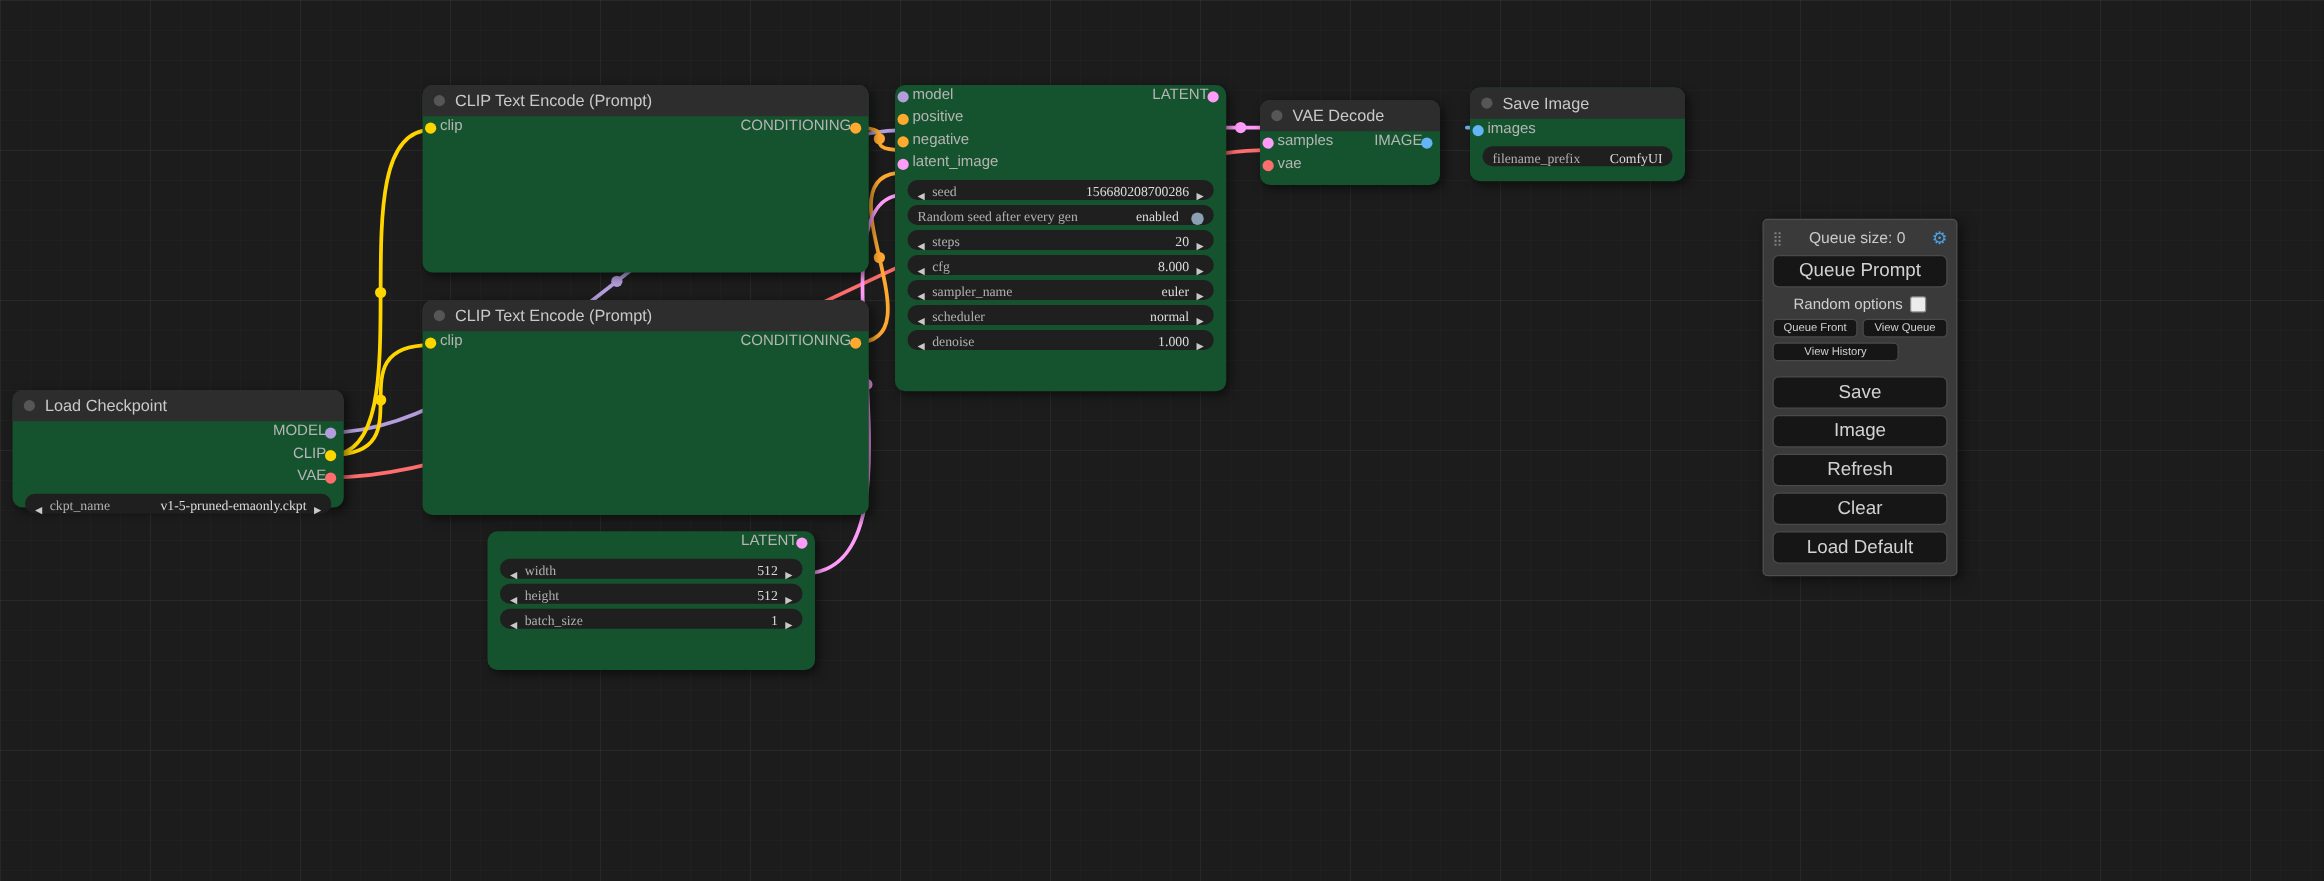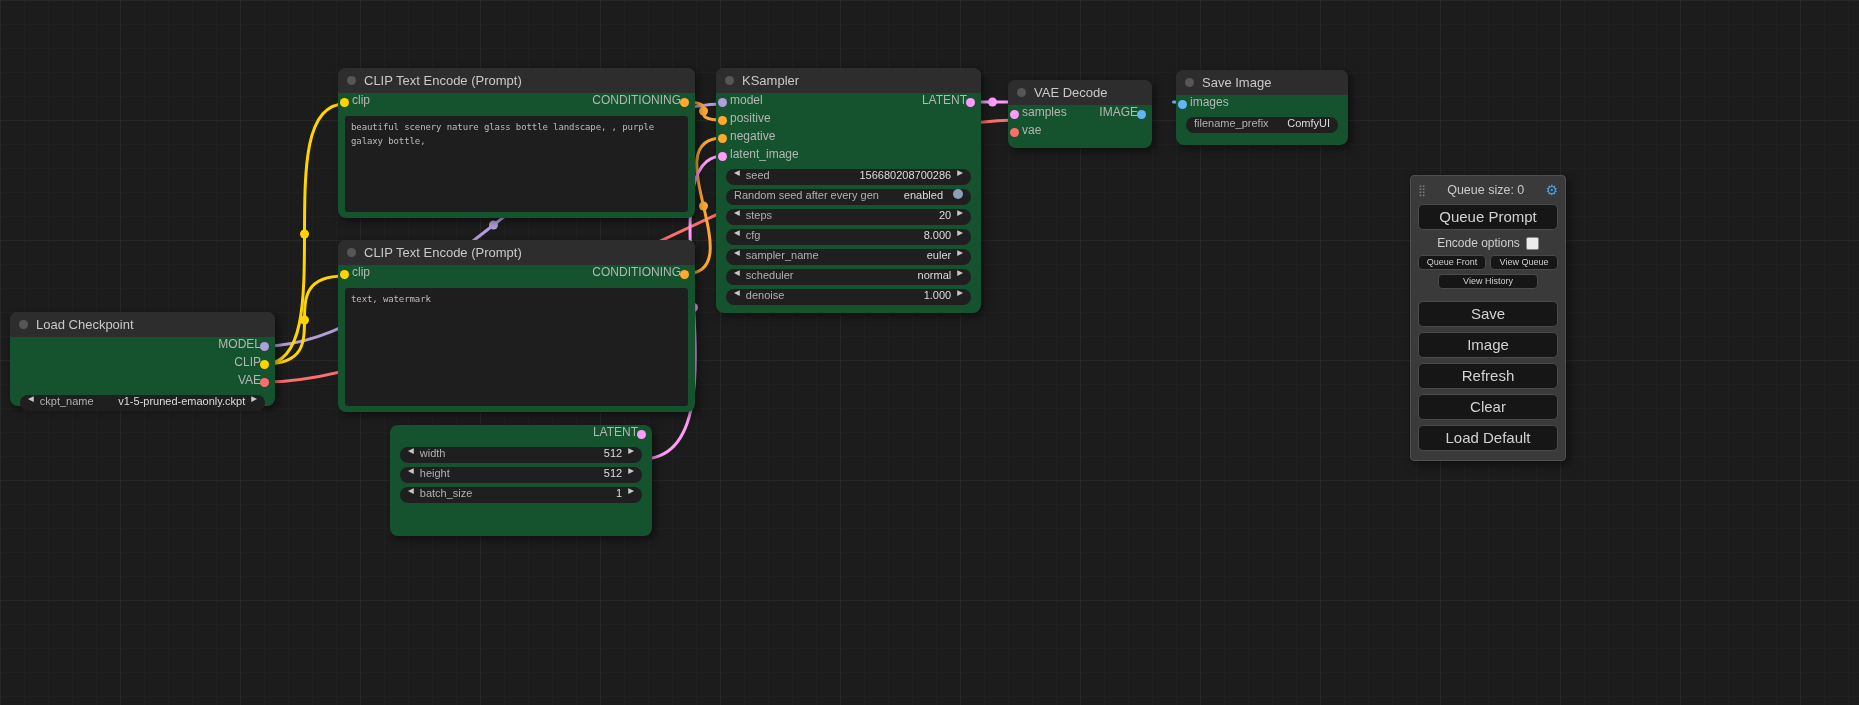--- a/index.html
+++ b/index.html
@@ -18,22 +18,22 @@
   .ntitle{height:25px;background:#2d2d2d;border-radius:8px 8px 0 0;display:flex;
           align-items:center;padding:0 9px;gap:8px;color:#c9c9c9;font-size:13px;}
   .ndot{width:9px;height:9px;border-radius:50%;background:#565656;flex:none;}
   .srow{position:relative;height:18px;display:flex;align-items:flex-start;
         padding:0 14px;font-size:12px;color:#b5b5b5;}
   .srow .sr{margin-left:auto;}
   .sdot{position:absolute;width:9px;height:9px;border-radius:50%;top:4.5px;}
   .sdot.l{left:2px;}
   .sdot.r{right:6px;}
   .widget{position:relative;height:16px;margin:4px 10px 0;background:#1f1f1f;
-          border-radius:8px;display:flex;align-items:flex-start;padding:0 8px;
-          font-size:11px;gap:6px;white-space:nowrap;}
+          border-radius:8px;display:flex;align-items:flex-end;padding:0 8px;
+          font-size:11px;gap:6px;white-space:nowrap;font-family:Liberation Serif, serif;}
   .warr{font-size:7.5px;color:#c8c8c8;line-height:1;flex:none;}
   .wlabel{color:#b0b0b0;}
   .wvalue{margin-left:auto;color:#dcdcdc;}
   .toggle{width:10px;height:10px;border-radius:50%;background:#8ba0b4;flex:none;margin-left:4px;}
   .ta{position:absolute;left:7px;right:7px;background:#1e1e1e;border-radius:3px;
       color:#bcbcbc;font-family:"DejaVu Sans Mono",monospace;font-size:9px;
       letter-spacing:-0.1px;line-height:1.6;padding:4px 6px;white-space:pre-wrap;
       overflow:hidden;}
   
   .menu{position:absolute;left:1410px;top:175px;width:156px;box-sizing:border-box;
@@ -48,21 +48,21 @@
         border:1px solid #4a4a4a;border-radius:5px;font-size:15px;
         padding:3px 0 4px;margin:5px 0 0;}
   .mbig.save-gap{margin-top:12px;}
   .mrow{display:flex;align-items:center;}
   .extra{justify-content:center;gap:6px;color:#cfcfcf;font-size:12px;margin-top:6px;}
   .cbx{width:11px;height:11px;background:#ececec;border:1px solid #8a8a8a;
        border-radius:2px;flex:none;}
   .small2{gap:4px;margin-top:5px;}
   .msm{flex:1;background:#161616;color:#cfcfcf;border:1px solid #4a4a4a;
        border-radius:4px;font-size:9px;padding:1px 2px 2px;}
-  .vhwrap{margin-top:4px;justify-content:center;}
+  .vhwrap{margin-top:4px;}
   .msm.vh{flex:none;width:72%;}
 </style>
 </head>
 <body>
 
 <svg id="wires" width="1859" height="705">
   <g fill="none" stroke-width="3" stroke-linecap="round">
     <path d="M264.5,346 C414,346 573,104 722.5,104" stroke="#B39DDB"></path>
     <path d="M264.5,364 C344,364 265,104 344.5,104" stroke="#FFD500"></path>
     <path d="M264.5,364 C344,364 265,276 344.5,276" stroke="#FFD500"></path>
@@ -115,35 +115,33 @@
   <div class="ntitle">
     <span class="ndot"></span>
     <span>CLIP Text Encode (Prompt)</span>
   </div>
   <div class="srow">
     <span class="sdot l" style="background:#FFD500"></span>
     <span>clip</span>
     <span class="sr">CONDITIONING</span>
     <span class="sdot r" style="background:#FFA931"></span>
   </div>
-  <div class="ta" style="top:48px;height:88px">beautiful scenery nature glass bottle landscape, , purple galaxy bottle,</div>
 </div>
 
 <div class="node" style="left:338px;top:240px;width:357px;height:172px">
   <div class="ntitle">
     <span class="ndot"></span>
     <span>CLIP Text Encode (Prompt)</span>
   </div>
   <div class="srow">
     <span class="sdot l" style="background:#FFD500"></span>
     <span>clip</span>
     <span class="sr">CONDITIONING</span>
     <span class="sdot r" style="background:#FFA931"></span>
   </div>
-  <div class="ta" style="top:48px;height:110px">text, watermark</div>
 </div>
 
 <div class="node" style="left:390px;top:425px;width:262px;height:111px">
   <div class="srow">
     <span class="sr">LATENT</span>
     <span class="sdot r" style="background:#FF9CF9"></span>
   </div>
   <div class="widget">
     <span class="warr">◀</span>
     <span class="wlabel">width</span>
@@ -158,24 +156,20 @@
   </div>
   <div class="widget">
     <span class="warr">◀</span>
     <span class="wlabel">batch_size</span>
     <span class="wvalue">1</span>
     <span class="warr">▶</span>
   </div>
 </div>
 
 <div class="node" style="left:716px;top:68px;width:265px;height:245px">
-  <div class="ntitle">
-    <span class="ndot"></span>
-    <span>KSampler</span>
-  </div>
   <div class="srow">
     <span class="sdot l" style="background:#B39DDB"></span>
     <span>model</span>
     <span class="sr">LATENT</span>
     <span class="sdot r" style="background:#FF9CF9"></span>
   </div>
   <div class="srow">
     <span class="sdot l" style="background:#FFA931"></span>
     <span>positive</span>
   </div>
@@ -263,21 +257,21 @@
 </div>
 
 <div class="menu">
   <div class="mhead">
     <span class="drag">⣿</span>
     <span class="qsize">Queue size: 0</span>
     <span class="gear">⚙</span>
   </div>
   <button class="mbig">Queue Prompt</button>
   <div class="mrow extra">
-    <span>Encode options</span>
+    <span>Random options</span>
     <span class="cbx"></span>
   </div>
   <div class="mrow small2">
     <button class="msm">Queue Front</button>
     <button class="msm">View Queue</button>
   </div>
   <div class="mrow vhwrap">
     <button class="msm vh">View History</button>
   </div>
   <button class="mbig save-gap">Save</button>

